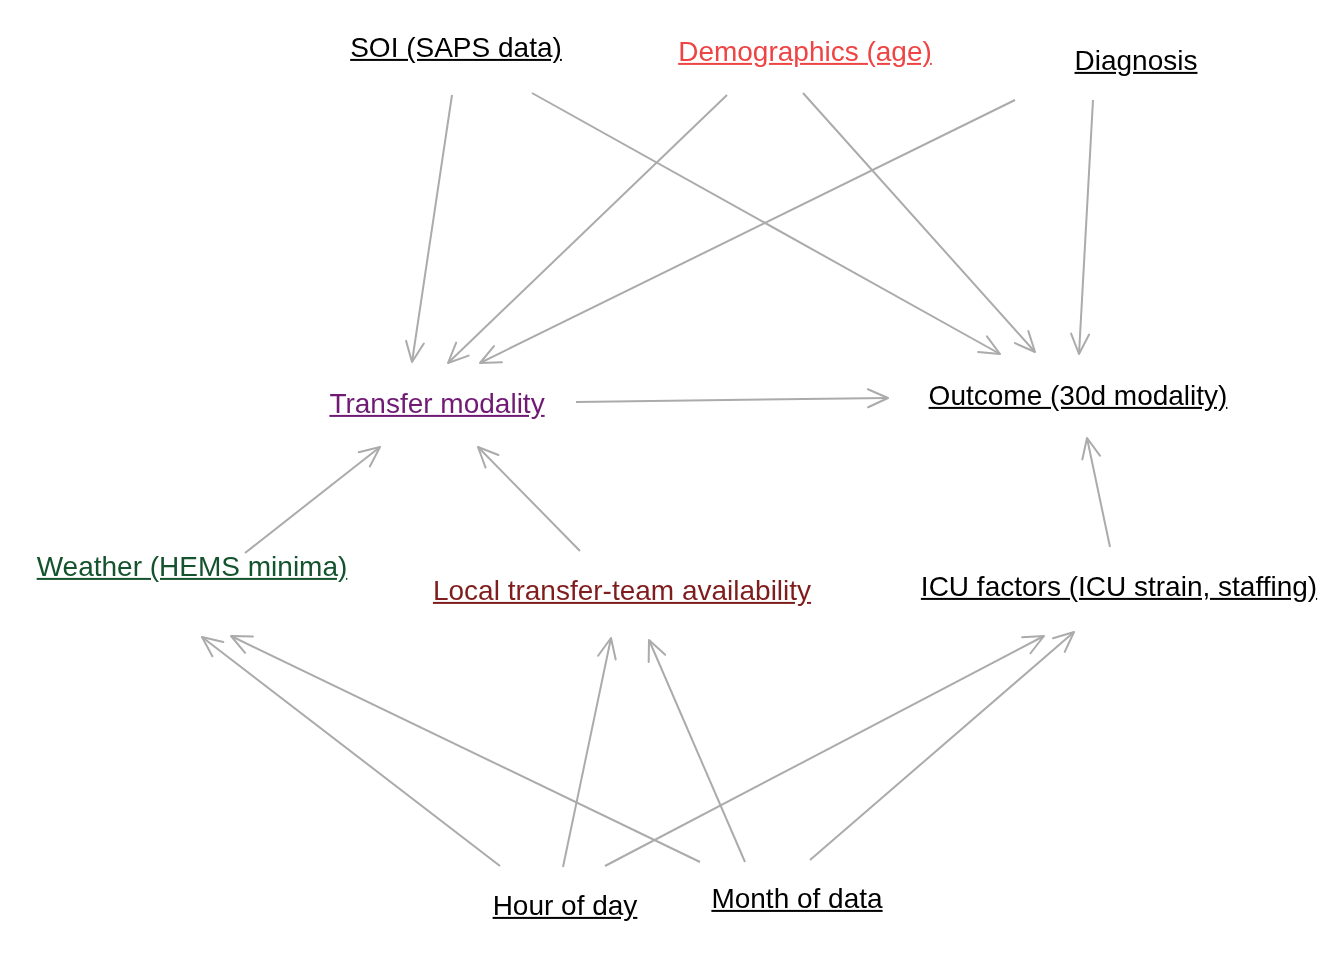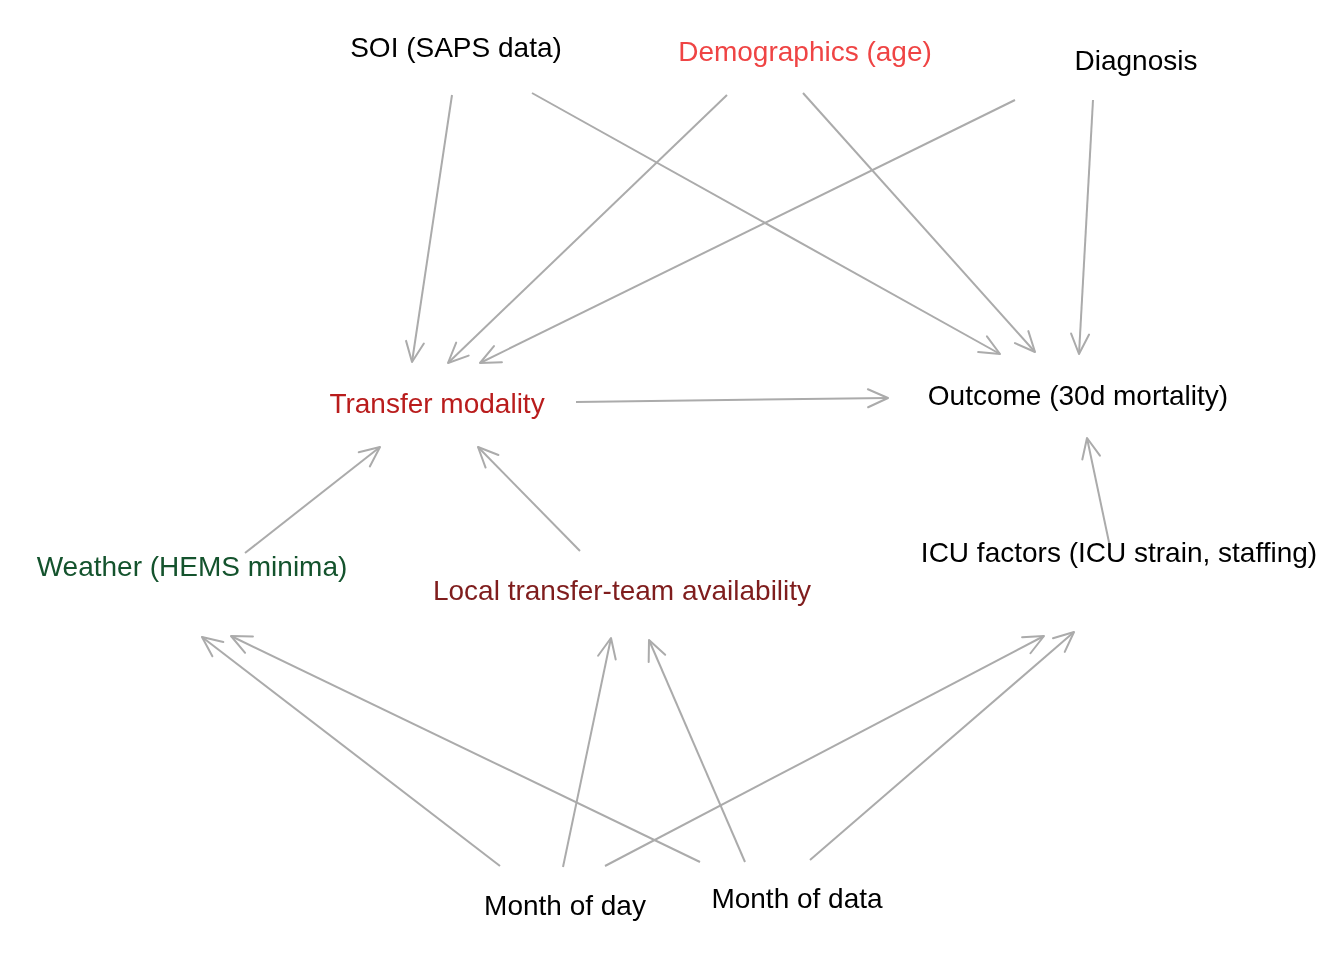--- a/index.html
+++ b/index.html
@@ -23,20 +23,21 @@
     height: 960px;
   }
   .node-label {
     position: absolute;
     transform: translate(-50%, -50%);
     font-size: 28px;
     line-height: 1.15;
     color: #000000;
     white-space: nowrap;
     letter-spacing: 0px;
+    text-decoration: underline;
   }
 </style>
 </head>
 <body>
 
 <div class="canvas">
   <svg class="edge-layer" viewBox="0 0 1344 960" xmlns="http://www.w3.org/2000/svg">
     <defs>
       <marker id="arrowhead" markerUnits="userSpaceOnUse" markerWidth="32" markerHeight="32" refX="25" refY="13" orient="auto">
         <path d="M5,4 L25,13 L5,22" fill="none" stroke="#ababab" stroke-width="2" stroke-linecap="round" stroke-linejoin="round"></path>
@@ -58,21 +59,21 @@
         <line x1="563" y1="867" x2="611" y2="638" stroke="#ababab" stroke-width="2" marker-end="url(#arrowhead)"></line>
         <line x1="745" y1="862" x2="649" y2="640" stroke="#ababab" stroke-width="2" marker-end="url(#arrowhead)"></line>
         <line x1="605" y1="866" x2="1044" y2="636" stroke="#ababab" stroke-width="2" marker-end="url(#arrowhead)"></line>
         <line x1="810" y1="860" x2="1074" y2="632" stroke="#ababab" stroke-width="2" marker-end="url(#arrowhead)"></line>
       </g>
   </svg>
   <div id="node-layer">
       <div class="node-label" style="left: 456px; top: 48px; color: rgb(0, 0, 0);">SOI (SAPS data)</div>
       <div class="node-label" style="left: 805px; top: 52px; color: #ef4444;">Demographics (age)</div>
       <div class="node-label" style="left: 1096px; top: 61px; color: rgb(0, 0, 0); margin-left: 40px;">Diagnosis</div>
-      <div class="node-label" style="left: 437px; top: 404px; color: #b91c1c; text-align: right;">Transfer modality</div>
-      <div class="node-label" style="left: 1078px; top: 396px; color: rgb(0, 0, 0);">Outcome (30d mortality)</div>
+      <div class="node-label" style="left: 437px; top: 404px; color: #701a75; text-align: right;">Transfer modality</div>
+      <div class="node-label" style="left: 1078px; top: 396px; color: rgb(0, 0, 0);">Outcome (30d modality)</div>
       <div class="node-label" style="left: 192px; top: 567px; color: #14532d;">Weather (HEMS minima)</div>
       <div class="node-label" style="left: 622px; top: 591px; color: #7f1d1d;">Local transfer-team availability</div>
-      <div class="node-label" style="left: 1119px; top: 553px; color: rgb(0, 0, 0);">ICU factors (ICU strain, staffing)</div>
-      <div class="node-label" style="left: 565px; top: 906px; color: rgb(0, 0, 0);">Month of day</div>
+      <div class="node-label" style="left: 1119px; top: 587px; color: rgb(0, 0, 0);">ICU factors (ICU strain, staffing)</div>
+      <div class="node-label" style="left: 565px; top: 906px; color: rgb(0, 0, 0);">Hour of day</div>
       <div class="node-label" style="left: 797px; top: 899px; color: rgb(0, 0, 0);">Month of data</div>
     </div>
 </div>
 
 </body></html>

